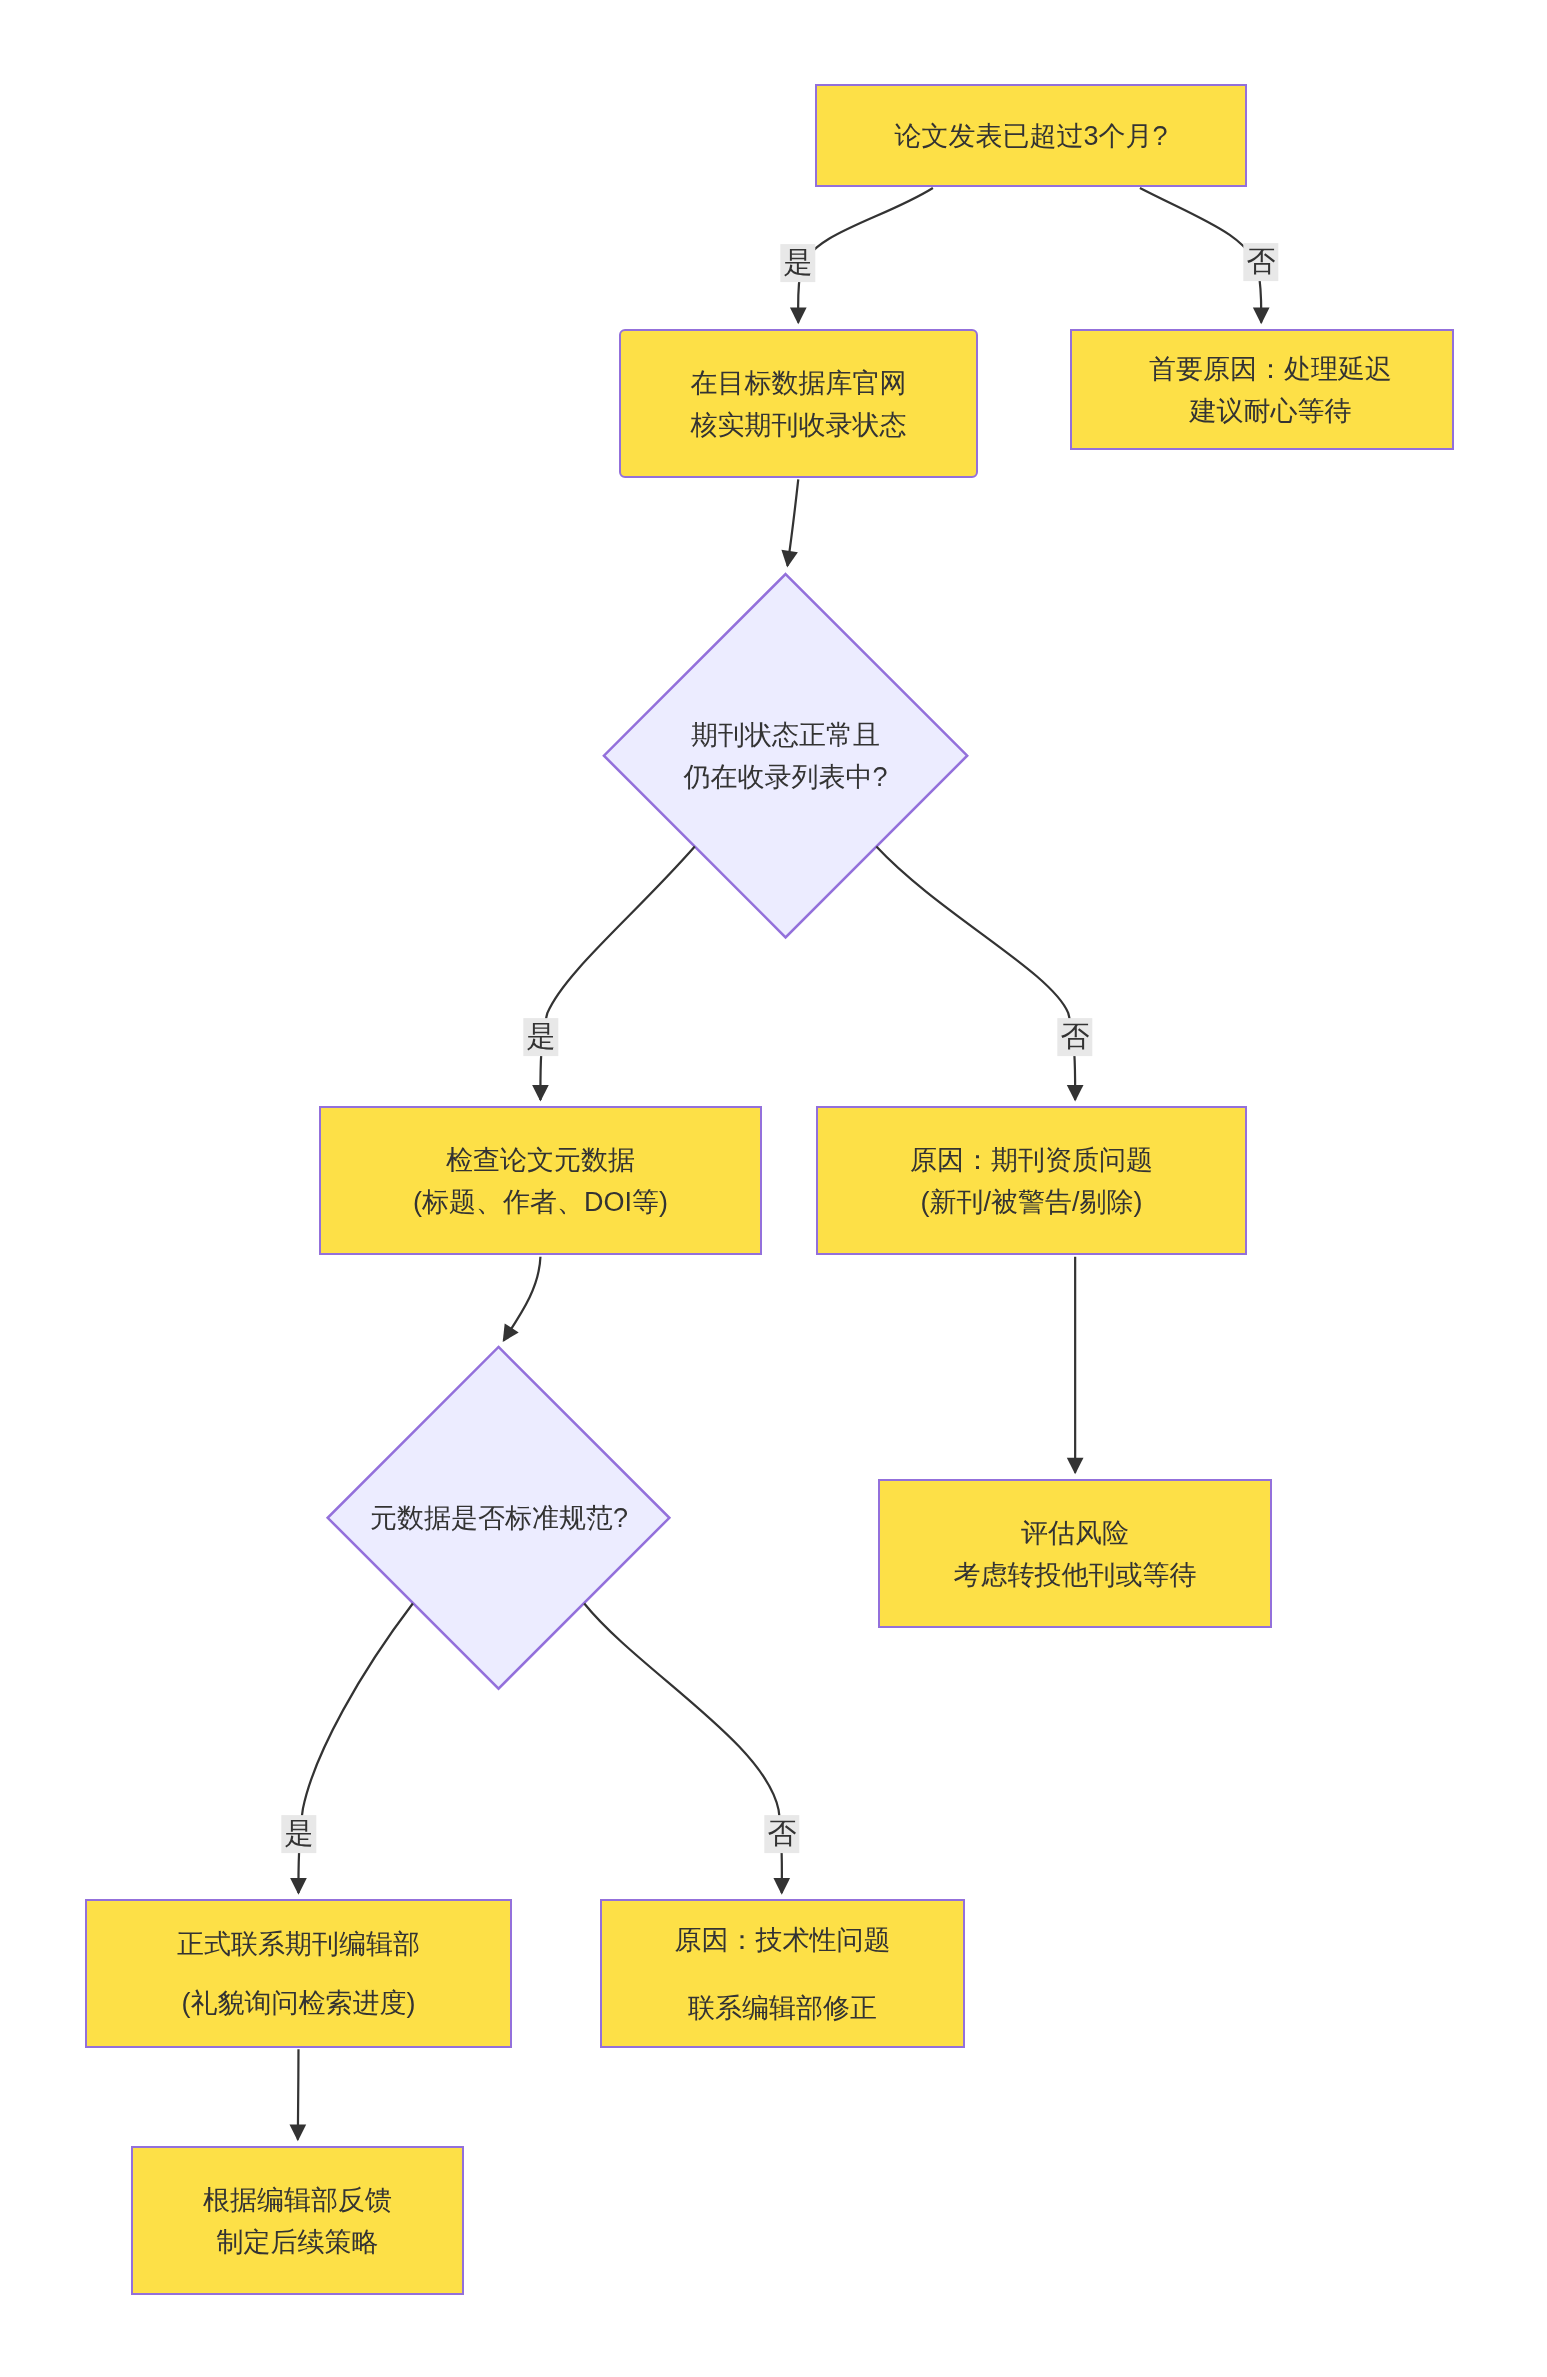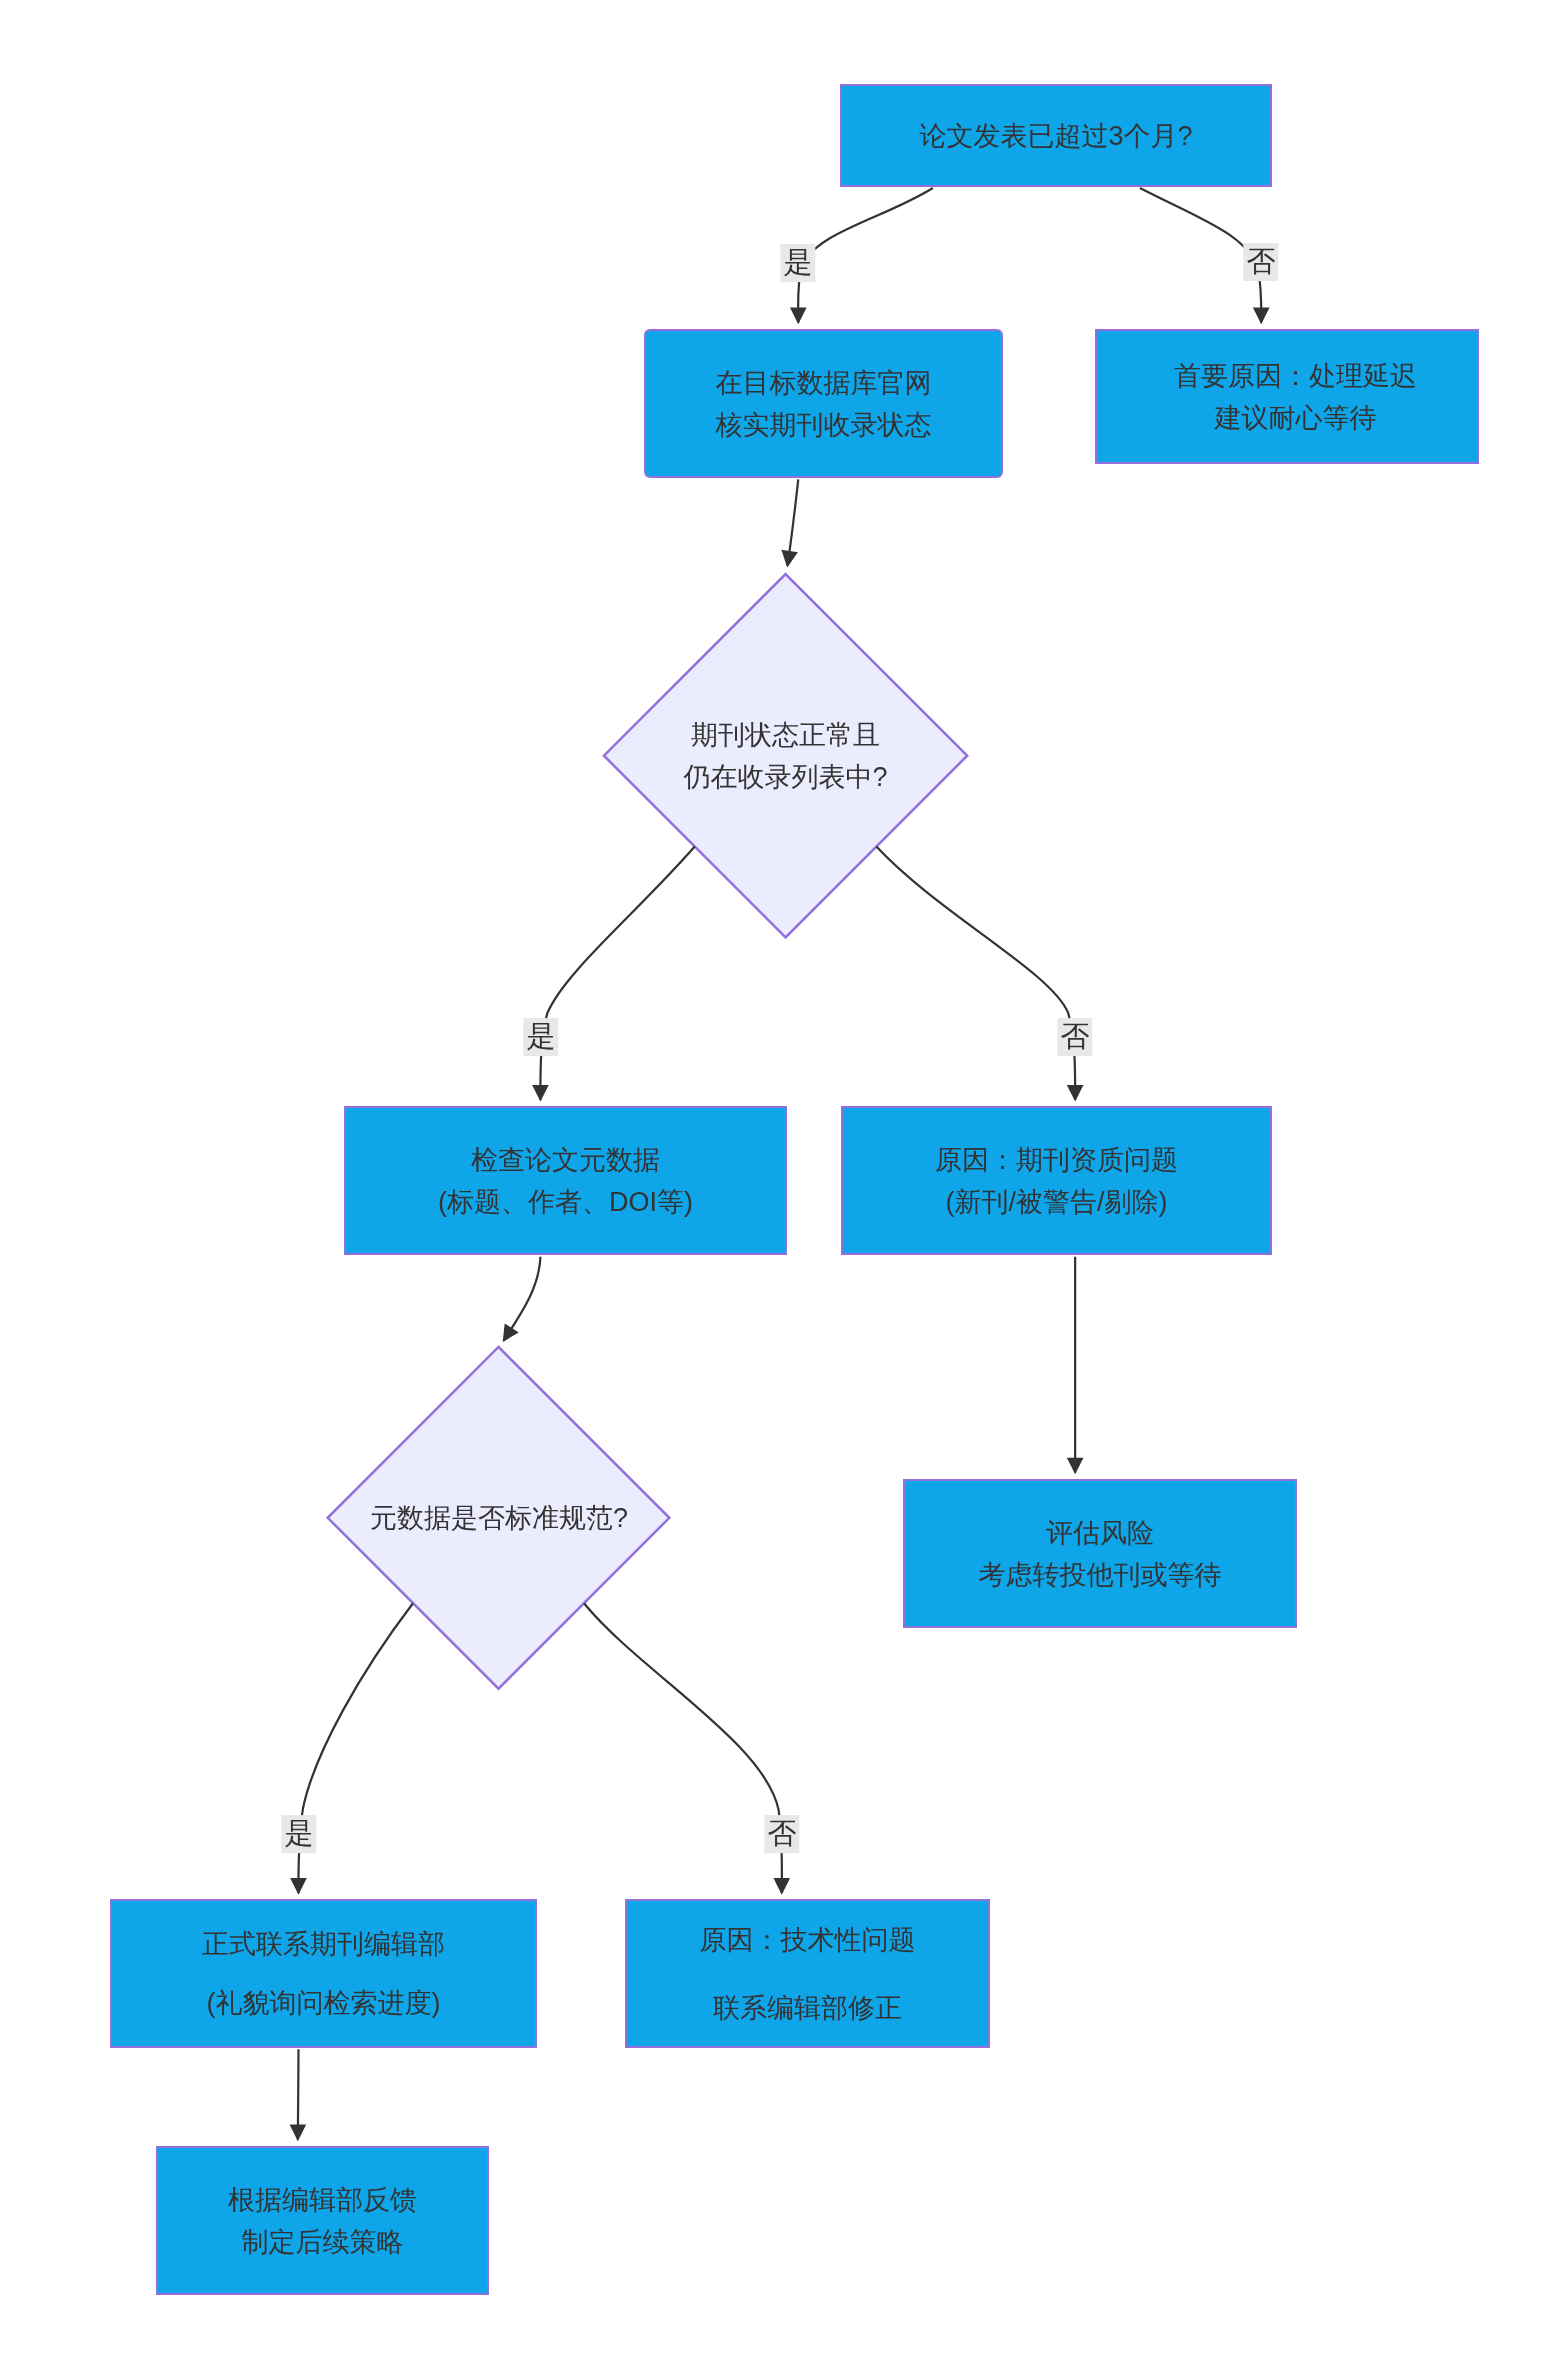--- a/index.html
+++ b/index.html
@@ -1,33 +1,32 @@
 <!DOCTYPE html>
 <html style="font-size:10.2px"><head>
 <meta charset="utf-8">
 <style>
   html,body{margin:0;padding:0;background:#ffffff;}
   body{font-family:"Liberation Sans", sans-serif;}
   #canvas{position:relative;width:1547px;height:2377px;background:#ffffff;overflow:hidden;}
   #edges{position:absolute;left:0;top:0;width:1547px;height:2377px;}
   .node{
     position:absolute;
-    background:#0ea5e9;
+    background:#fde047;
     border:2.5px solid #9370DB;
     box-sizing:border-box;
     display:flex;
     flex-direction:column;
     align-items:center;
     justify-content:center;
     text-align:center;
     color:#333333;
     font-size:27px;
     line-height:42px;
     z-index:2;
-    margin-left:25px;
   }
   .diamond-text{
     position:absolute;
     display:flex;
     flex-direction:column;
     align-items:center;
     justify-content:center;
     text-align:center;
     color:#333333;
     font-size:27px;
@@ -77,21 +76,21 @@
 
   <div class="node" style="left:815px;top:84px;width:432px;height:103px;">
     <span>论文发表已超过3个月?</span>
   </div>
 
   <div class="node" style="left:619px;top:329px;width:359px;height:149px;border-radius:6px;">
     <span>在目标数据库官网</span>
     <span>核实期刊收录状态</span>
   </div>
 
-  <div class="node" style="left:1070px;top:329px;width:384px;height:135px;padding-left:17px;">
+  <div class="node" style="left:1070px;top:329px;width:384px;height:121px;padding-left:17px;">
     <span>首要原因：处理延迟</span>
     <span>建议耐心等待</span>
   </div>
 
   <div class="diamond-text" style="left:604px;top:574px;width:363px;height:363px;">
     <span>期刊状态正常且</span>
     <span>仍在收录列表中?</span>
   </div>
 
   <div class="diamond-text" style="left:328px;top:1347px;width:342px;height:342px;">

